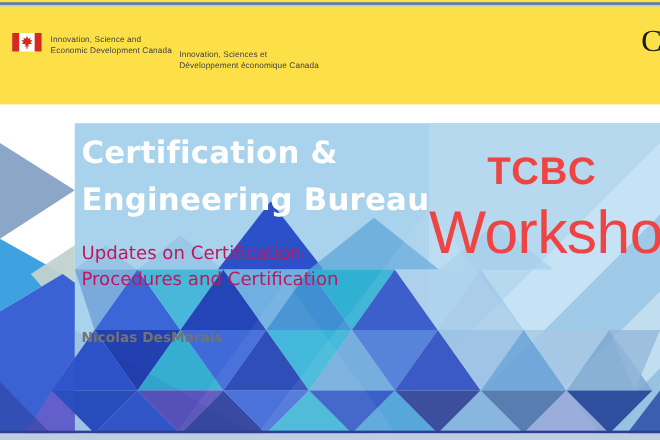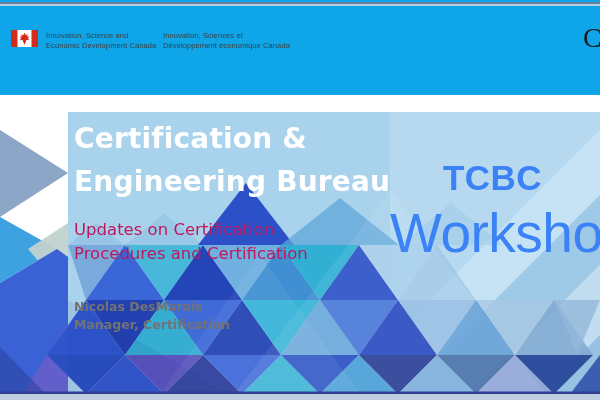--- a/index.html
+++ b/index.html
@@ -6,28 +6,28 @@
   #screen{
     position:relative;width:600px;height:400px;overflow:hidden;
     background:#ffffff;font-family:"Liberation Sans",sans-serif;
   }
   
   #top-border{
     position:absolute;left:0;top:2px;width:600px;height:4px;
     background:linear-gradient(#61809f 0 55%,#b9cede 55% 100%);
   }
   
-  #header{position:absolute;left:0;top:0;width:600px;height:95px;background:#0ea5e9;}
+  #header{position:absolute;left:0;top:0;width:600px;height:95px;background:#fde047;}
   #flag{position:absolute;left:11px;top:30px;width:27px;height:17px;}
   .dept{
     position:absolute;top:31px;font-size:7.5px;line-height:9.5px;
     color:#3f3f3f;letter-spacing:.1px;white-space:nowrap;
   }
   #dept-en{left:46px;}
-  #dept-fr{left:163px;}
+  #dept-fr{left:163px;margin-top:14px;}
   #wordmark{
     position:absolute;left:583px;top:22px;font-family:"Liberation Serif",serif;
     font-size:28px;color:#1a1a1a;
   }
   
   #slide{position:absolute;left:0;top:95px;width:600px;height:305px;}
   #mosaic{position:absolute;left:0;top:0;}
   .slide-text{position:absolute;white-space:nowrap;}
   #title{
     left:74px;top:22px;font-family:"DejaVu Sans",sans-serif;font-weight:600;
@@ -35,21 +35,21 @@
   }
   #subtitle{
     left:74px;top:123px;font-family:"DejaVu Sans",sans-serif;font-weight:normal;
     font-size:16.5px;line-height:24px;color:#be185d;
   }
   #speaker{
     left:74px;top:203px;font-family:"DejaVu Sans",sans-serif;font-weight:bold;
     font-size:12.5px;line-height:18px;color:#737373;
   }
   #event{
-    left:390px;top:62px;width:205px;text-align:center;color:#3b82f6;
+    left:390px;top:40px;width:205px;text-align:center;color:#ef4444;
     font-family:"Liberation Sans",sans-serif;
   }
   #event-name{font-size:35px;font-weight:bold;line-height:42px;letter-spacing:.5px;}
   #event-type{font-size:55px;font-weight:normal;line-height:48px;margin-top:10px;letter-spacing:-.5px;}
   #event-date{font-size:24px;font-weight:bold;line-height:30px;margin-top:8px;letter-spacing:.2px;}
 </style>
 </head>
 <body>
 
 <div id="screen">
@@ -156,21 +156,20 @@
       <div>Engineering Bureau</div>
     </div>
 
     <div id="subtitle" class="slide-text">
       <div>Updates on Certification</div>
       <div>Procedures and Certification</div>
     </div>
 
     <div id="speaker" class="slide-text">
       <div>Nicolas DesMarais</div>
-      <div>Manager, Certification</div>
     </div>
 
     <div id="event" class="slide-text">
       <div id="event-name">TCBC</div>
       <div id="event-type">Workshop</div>
     </div>
 
   </div>
 </div>
 

